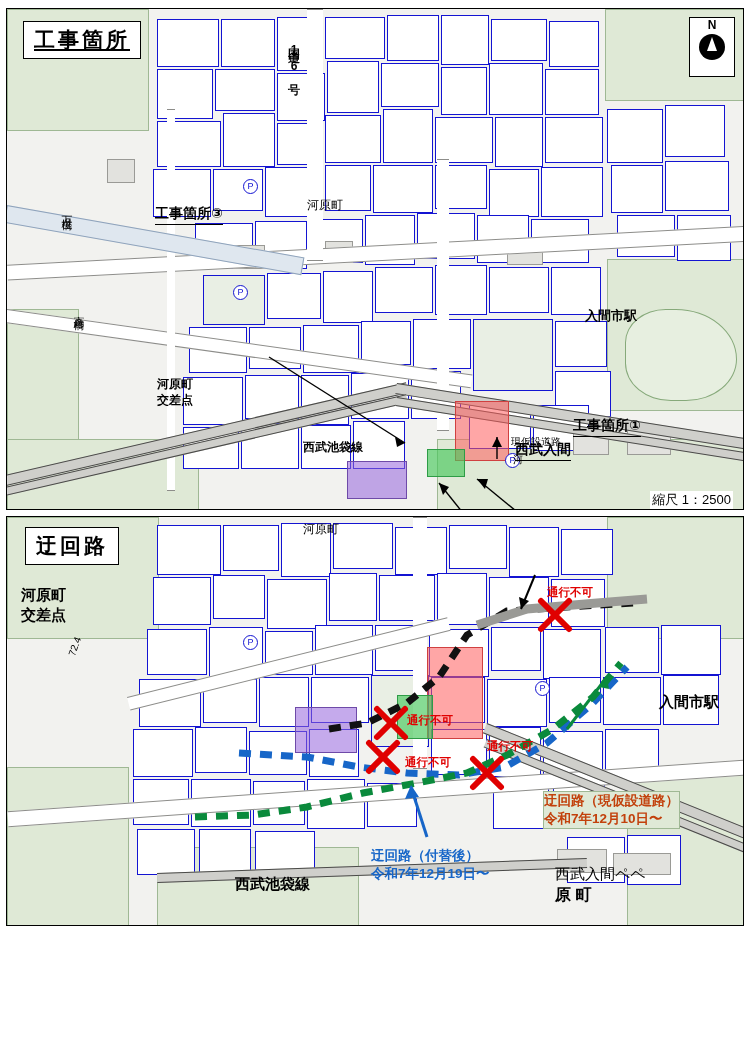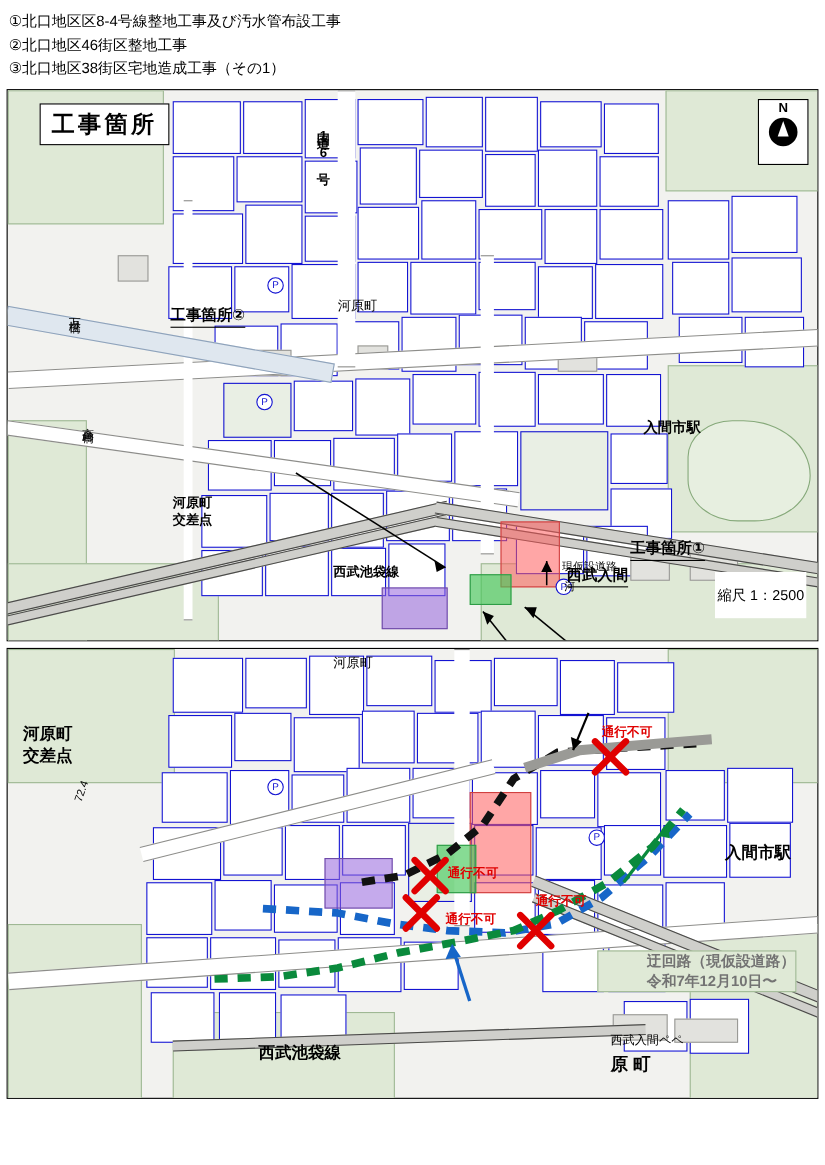--- a/index.html
+++ b/index.html
@@ -40,22 +40,22 @@
   
   .compass{position:absolute;right:8px;top:8px;width:44px;height:58px;
     background:#fff;border:1px solid #000;z-index:45;text-align:center;}
   .compass .n{font-size:12px;font-weight:bold;line-height:14px;}
   .compass .circ{width:26px;height:26px;border-radius:50%;background:#000;
     margin:2px auto 0;position:relative;}
   .compass .circ:after{content:"";position:absolute;left:50%;top:3px;
     transform:translateX(-50%);border-left:5px solid transparent;
     border-right:5px solid transparent;border-bottom:14px solid #fff;}
 
-  .scale{position:absolute;right:10px;bottom:20px;font-size:13px;z-index:45;
-    background:#fff;padding:12px 2px;}
+  .scale{position:absolute;right:10px;bottom:0;font-size:13px;z-index:45;
+    background:#fff;padding:0 2px;}
 
   
   .bg{position:absolute;inset:0;}
   .blk{position:absolute;background:#ffffff;border:0.9px solid #1414d2;}
   .blk.g{background:#e9efe4;border-color:#1414d2;}
   .grey{position:absolute;background:#e2e2de;border:0.8px solid #9a9a96;}
   .road{position:absolute;background:#ffffff;border-top:1px solid #8d8d8a;border-bottom:1px solid #8d8d8a;}
   .rail{position:absolute;background:#cfcfcb;border-top:1.2px solid #4a4a48;border-bottom:1.2px solid #4a4a48;}
   .green{position:absolute;background:#dfe9d6;border:0.8px solid #9fb894;}
   .park{position:absolute;background:#e7efe0;border:1px solid #86a97a;border-radius:40% 60% 50% 45%;}
@@ -64,37 +64,32 @@
   
   .site-red{position:absolute;background:rgba(255,92,92,.55);border:1px solid #d04040;z-index:20;}
   .site-green{position:absolute;background:rgba(70,200,90,.65);border:1px solid #2e9c46;z-index:21;}
   .site-purple{position:absolute;background:rgba(150,100,220,.55);border:1px solid #6e4aa8;z-index:20;}
 
   
   svg.ov{position:absolute;inset:0;width:100%;height:100%;z-index:35;overflow:visible;}
 
   
   .legend{position:absolute;z-index:42;font-size:13.5px;font-weight:bold;line-height:1.35;white-space:nowrap;}
-  .legend.green{color:#737373;padding-left:44px;}
+  .legend.green{color:#c2410c;}
   .legend.blue{color:#1766c8;}
   .tsuko{position:absolute;z-index:42;color:#e00000;font-size:11.5px;font-weight:bold;white-space:nowrap;}
   .pmark{position:absolute;width:13px;height:13px;border:1px solid #1414d2;border-radius:50%;
     font-size:9px;line-height:12px;text-align:center;color:#1414d2;background:#fff;z-index:25;}
 </style>
 </head>
 <body>
 
 <div class="page">
 
 
-  <div class="notes">
-    <div>①北口地区区8-4号線整地工事及び汚水管布設工事</div>
-    <div>②北口地区46街区整地工事</div>
-    <div>③北口地区38街区宅地造成工事（その1）</div>
-  </div>
 
   <div class="map" id="map-top">
     <div class="bg">
 
       <div class="green" style="left:0;top:0;width:140px;height:120px;"></div>
       <div class="green" style="left:0;top:300px;width:70px;height:200px;"></div>
       <div class="green" style="left:598px;top:0;width:140px;height:90px;"></div>
       <div class="green" style="left:600px;top:250px;width:138px;height:150px;"></div>
       <div class="park" style="left:618px;top:300px;width:110px;height:90px;"></div>
       <div class="green" style="left:0;top:430px;width:190px;height:70px;"></div>
@@ -209,38 +204,38 @@
       <line x1="262" y1="348" x2="398" y2="434" stroke="#000" stroke-width="1.4"></line>
       <polygon points="398,434 388,428 390,438" fill="#000"></polygon>
       <line x1="570" y1="552" x2="470" y2="470" stroke="#000" stroke-width="1.4"></line>
       <polygon points="470,470 478,480 481,470" fill="#000"></polygon>
       <line x1="512" y1="574" x2="432" y2="474" stroke="#000" stroke-width="1.4"></line>
       <polygon points="432,474 436,486 442,478" fill="#000"></polygon>
       <line x1="490" y1="450" x2="490" y2="428" stroke="#000" stroke-width="1.4"></line>
       <polygon points="490,428 485,438 495,438" fill="#000"></polygon>
     </svg>
 
-    <div class="maplabel" style="left:29px;top:12px;">工事箇所</div>
+    <div class="maplabel" style="left:16px;top:12px;text-decoration:underline;">工事箇所</div>
 
     <div class="compass">
       <div class="n">N</div>
       <div class="circ"></div>
     </div>
 
     <div class="mt vert b" style="left:278px;top:30px;">国道16号</div>
     <div class="mt vert" style="left:52px;top:198px;font-size:11px;">万世橋</div>
     <div class="mt vert" style="left:64px;top:298px;font-size:11px;">高倉橋</div>
     <div class="mt b" style="left:150px;top:368px;font-size:12px;line-height:1.3;">河原町<br>交差点</div>
     <div class="mt" style="left:300px;top:188px;">河原町</div>
     <div class="mt b" style="left:578px;top:298px;font-size:13px;">入間市駅</div>
     <div class="mt b" style="left:296px;top:430px;">西武池袋線</div>
     <div class="mt" style="left:504px;top:426px;font-size:10px;">現仮設道路</div>
     <div class="mt" style="left:506px;top:444px;font-size:10px;">河</div>
 
-    <div class="callout" style="left:148px;top:196px;">工事箇所②</div>
+    <div class="callout" style="left:148px;top:196px;">工事箇所③</div>
     <div class="callout" style="left:566px;top:408px;">工事箇所①</div>
     <div class="callout" style="left:508px;top:432px;">西武入間</div>
 
     <div class="scale">縮尺 1：2500</div>
   </div>
 
   <div class="map" id="map-bottom">
     <div class="bg">
 
       <div class="green" style="left:0;top:0;width:150px;height:120px;"></div>
@@ -355,33 +350,38 @@
           <line x1="494" y1="242" x2="466" y2="270"></line>
       </g>
 
       <line x1="528" y1="58" x2="514" y2="92" stroke="#000" stroke-width="2"></line>
       <polygon points="514,92 512,80 522,84" fill="#000"></polygon>
 
       <line x1="420" y1="320" x2="404" y2="270" stroke="#1766c8" stroke-width="3"></line>
       <polygon points="404,268 398,282 412,280" fill="#1766c8"></polygon>
     </svg>
 
+    <div class="maplabel" style="left:18px;top:10px;">迂回路</div>
 
     <div class="mt b" style="left:14px;top:68px;font-size:15px;line-height:1.35;">河原町<br>交差点</div>
     <div class="mt" style="left:58px;top:124px;font-size:10px;transform:rotate(-70deg);">72.4</div>
     <div class="mt b" style="left:652px;top:176px;font-size:15px;">入間市駅</div>
     <div class="mt b" style="left:228px;top:358px;font-size:15px;">西武池袋線</div>
-    <div class="mt" style="left:548px;top:348px;font-size:11px;">西武入間ペペ</div>
+    <div class="mt" style="left:548px;top:348px;font-size:15px;">西武入間ペペ</div>
     <div class="mt b" style="left:548px;top:368px;font-size:16px;">原 町</div>
     <div class="mt" style="left:296px;top:4px;font-size:12px;">河原町</div>
 
     <div class="tsuko" style="left:540px;top:68px;">通行不可</div>
     <div class="tsuko" style="left:400px;top:196px;">通行不可</div>
     <div class="tsuko" style="left:398px;top:238px;">通行不可</div>
     <div class="tsuko" style="left:480px;top:222px;">通行不可</div>
 
     <div class="legend green" style="left:536px;top:274px;">
       <div>迂回路（現仮設道路）</div>
       <div>令和7年12月10日〜</div>
     </div>
+    <div class="legend blue" style="left:364px;top:330px;">
+      <div>迂回路（付替後）</div>
+      <div>令和7年12月19日〜</div>
+    </div>
   </div>
 
 </div>
 
 </body></html>

